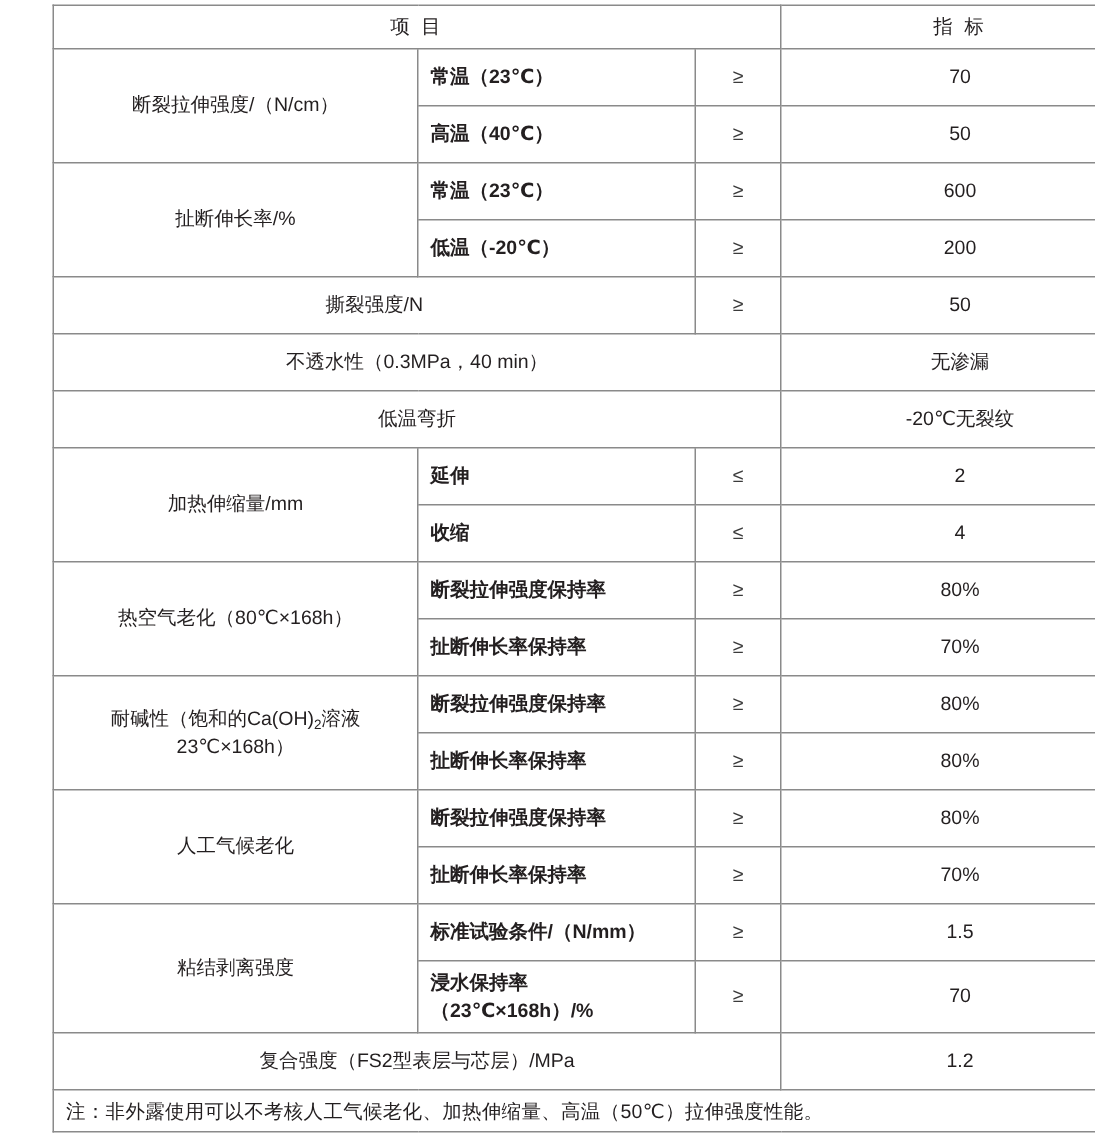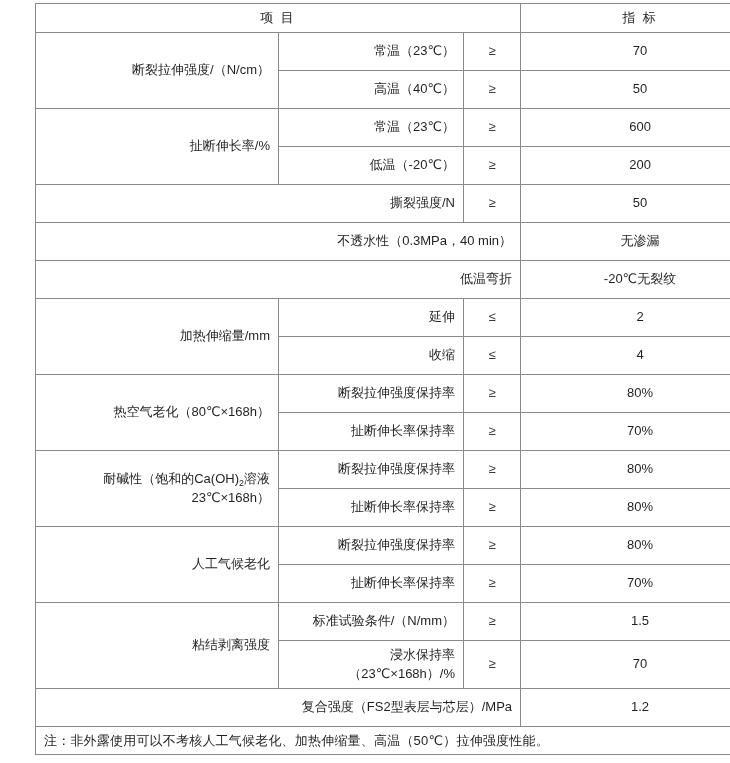--- a/index.html
+++ b/index.html
@@ -39,27 +39,28 @@
   .c-sym    { width: 57px; }
   .c-val    { width: 239px; }
 
   .hdr {
     text-align: center;
     font-size: 14px;
     letter-spacing: 2px;
     padding: 11px 8px;
   }
   .item-cell {
-    text-align: right;
+    text-align: center;
     padding-left: 22px;
     line-height: 1.7;
   }
   .sub-cell {
-    text-align: right;
+    text-align: left;
     padding-left: 16px;
+    font-weight: bold;
   }
   .sym-cell {
     text-align: center;
     font-size: 12px;
     color: #3a3a3a;
   }
   .val-cell {
     text-align: center;
   }
   .row-h-tall td { height: 38px; }

